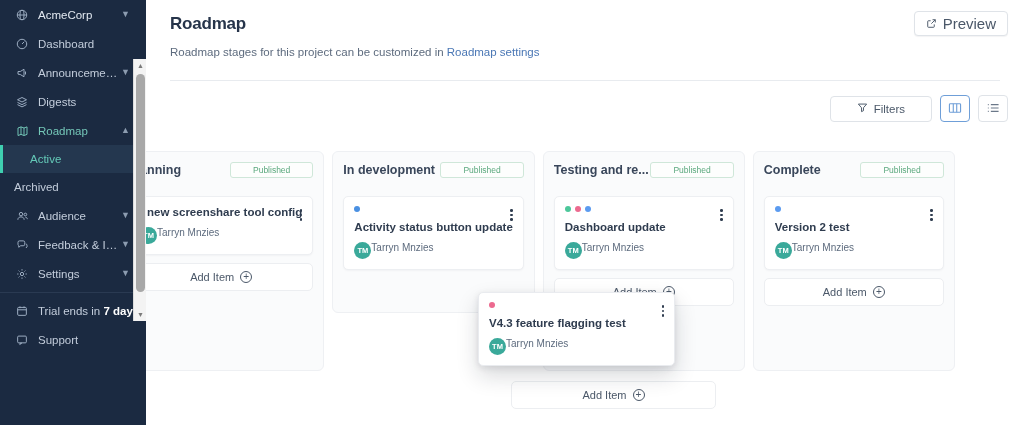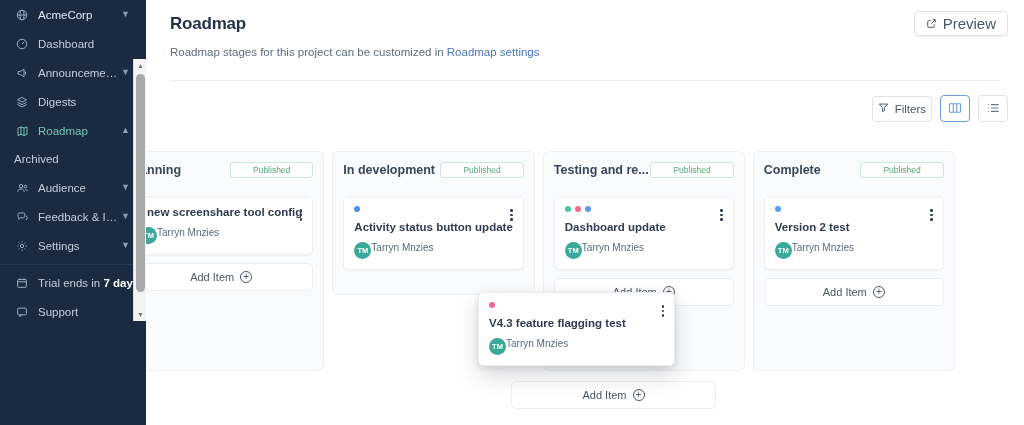--- a/index.html
+++ b/index.html
@@ -116,21 +116,21 @@
     font-size: 15px;
     box-shadow: 0 1px 1px rgba(16,24,40,.05);
   }
 
   .toolbar {
     display: flex; justify-content: flex-end; align-items: center; gap: 8px;
     padding: 14px 16px 0 0;
   }
   .tb-btn {
     display: inline-flex; align-items: center; gap: 6px;
-    height: 26px; padding: 0 5px;
+    height: 26px; padding: 0 26px;
     border: 1px solid #dfe3e8; border-radius: 4px;
     background: #fff; color: #4b5869; font-size: 11.5px;
   }
   .tb-icon-btn {
     width: 30px; height: 27px;
     border: 1px solid #dfe3e8; border-radius: 4px;
     background: #fff;
     display: inline-flex; align-items: center; justify-content: center;
   }
   .tb-icon-btn.active { border-color: #6f9fd8; }
@@ -222,21 +222,21 @@
     z-index: 30;
   }
   .drag-addline {
     position: absolute; left: 365px; top: 381px;
     width: 205px; height: 28px;
     border: 1px solid #eceef1; border-radius: 5px; background: #fff;
     display: flex; align-items: center; justify-content: center; gap: 6px;
     font-size: 11px; color: #4b5869;
     z-index: 20;
   }
-  .col-dev { height: 144px; }
+  .col-dev { height: 162px; }
 </style>
 </head>
 <body>
 
 <div class="app">
 
   <div class="sidebar">
 
     <div class="nav-scroll">
 
@@ -288,20 +288,23 @@
         <span class="ic">
           <svg width="13" height="12" viewBox="0 0 16 16" fill="none" stroke="currentColor" stroke-width="1.3">
             <path d="M2 4l4-1.5L10 4l4-1.5v10L10 14 6 12.5 2 14V4z"></path>
               <path d="M6 2.5v10M10 4v10"></path>
           </svg>
         </span>
         <span class="lbl">Roadmap</span>
         <span class="chev">▲</span>
       </div>
 
+      <div class="sub-item active">
+        <span>Active</span>
+      </div>
       <div class="sub-item">
         <span>Archived</span>
       </div>
 
       <div class="nav-item">
         <span class="ic">
           <svg width="13" height="12" viewBox="0 0 16 16" fill="none" stroke="currentColor" stroke-width="1.3">
             <circle cx="6" cy="5.5" r="2.3"></circle>
               <path d="M1.8 13c0-2.4 1.9-3.8 4.2-3.8S10.2 10.6 10.2 13"></path>
             <circle cx="11.8" cy="6" r="1.8"></circle>

